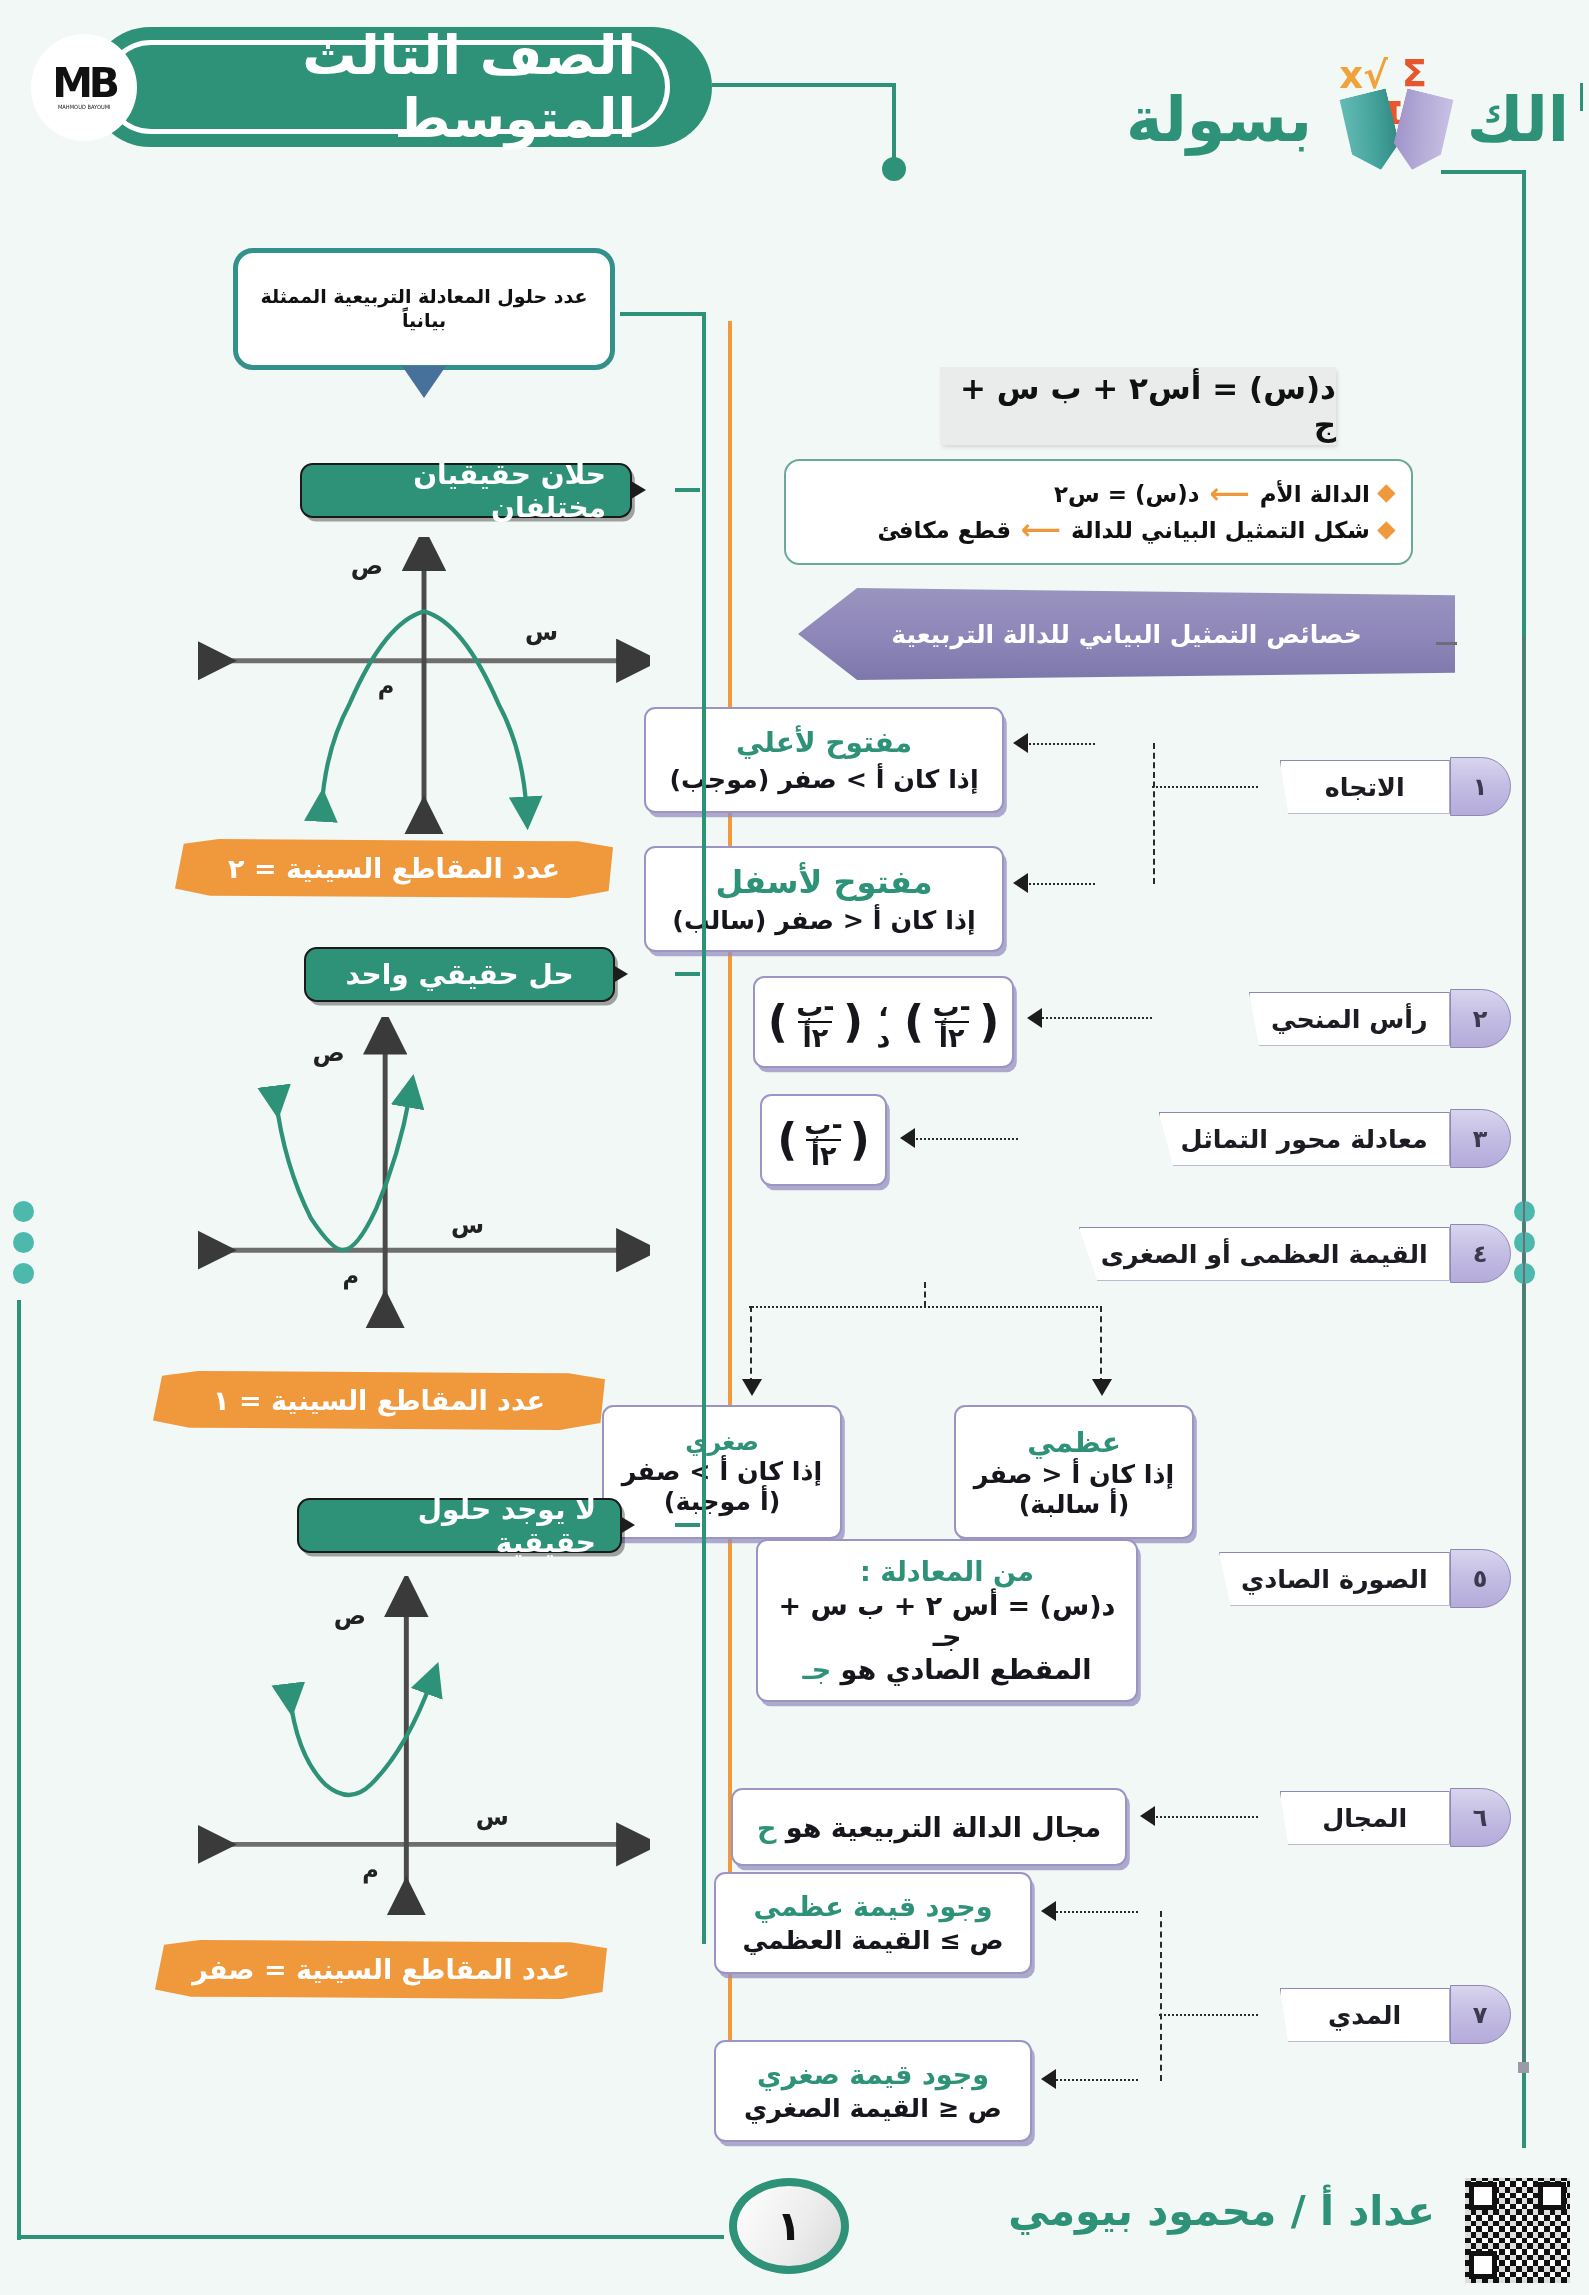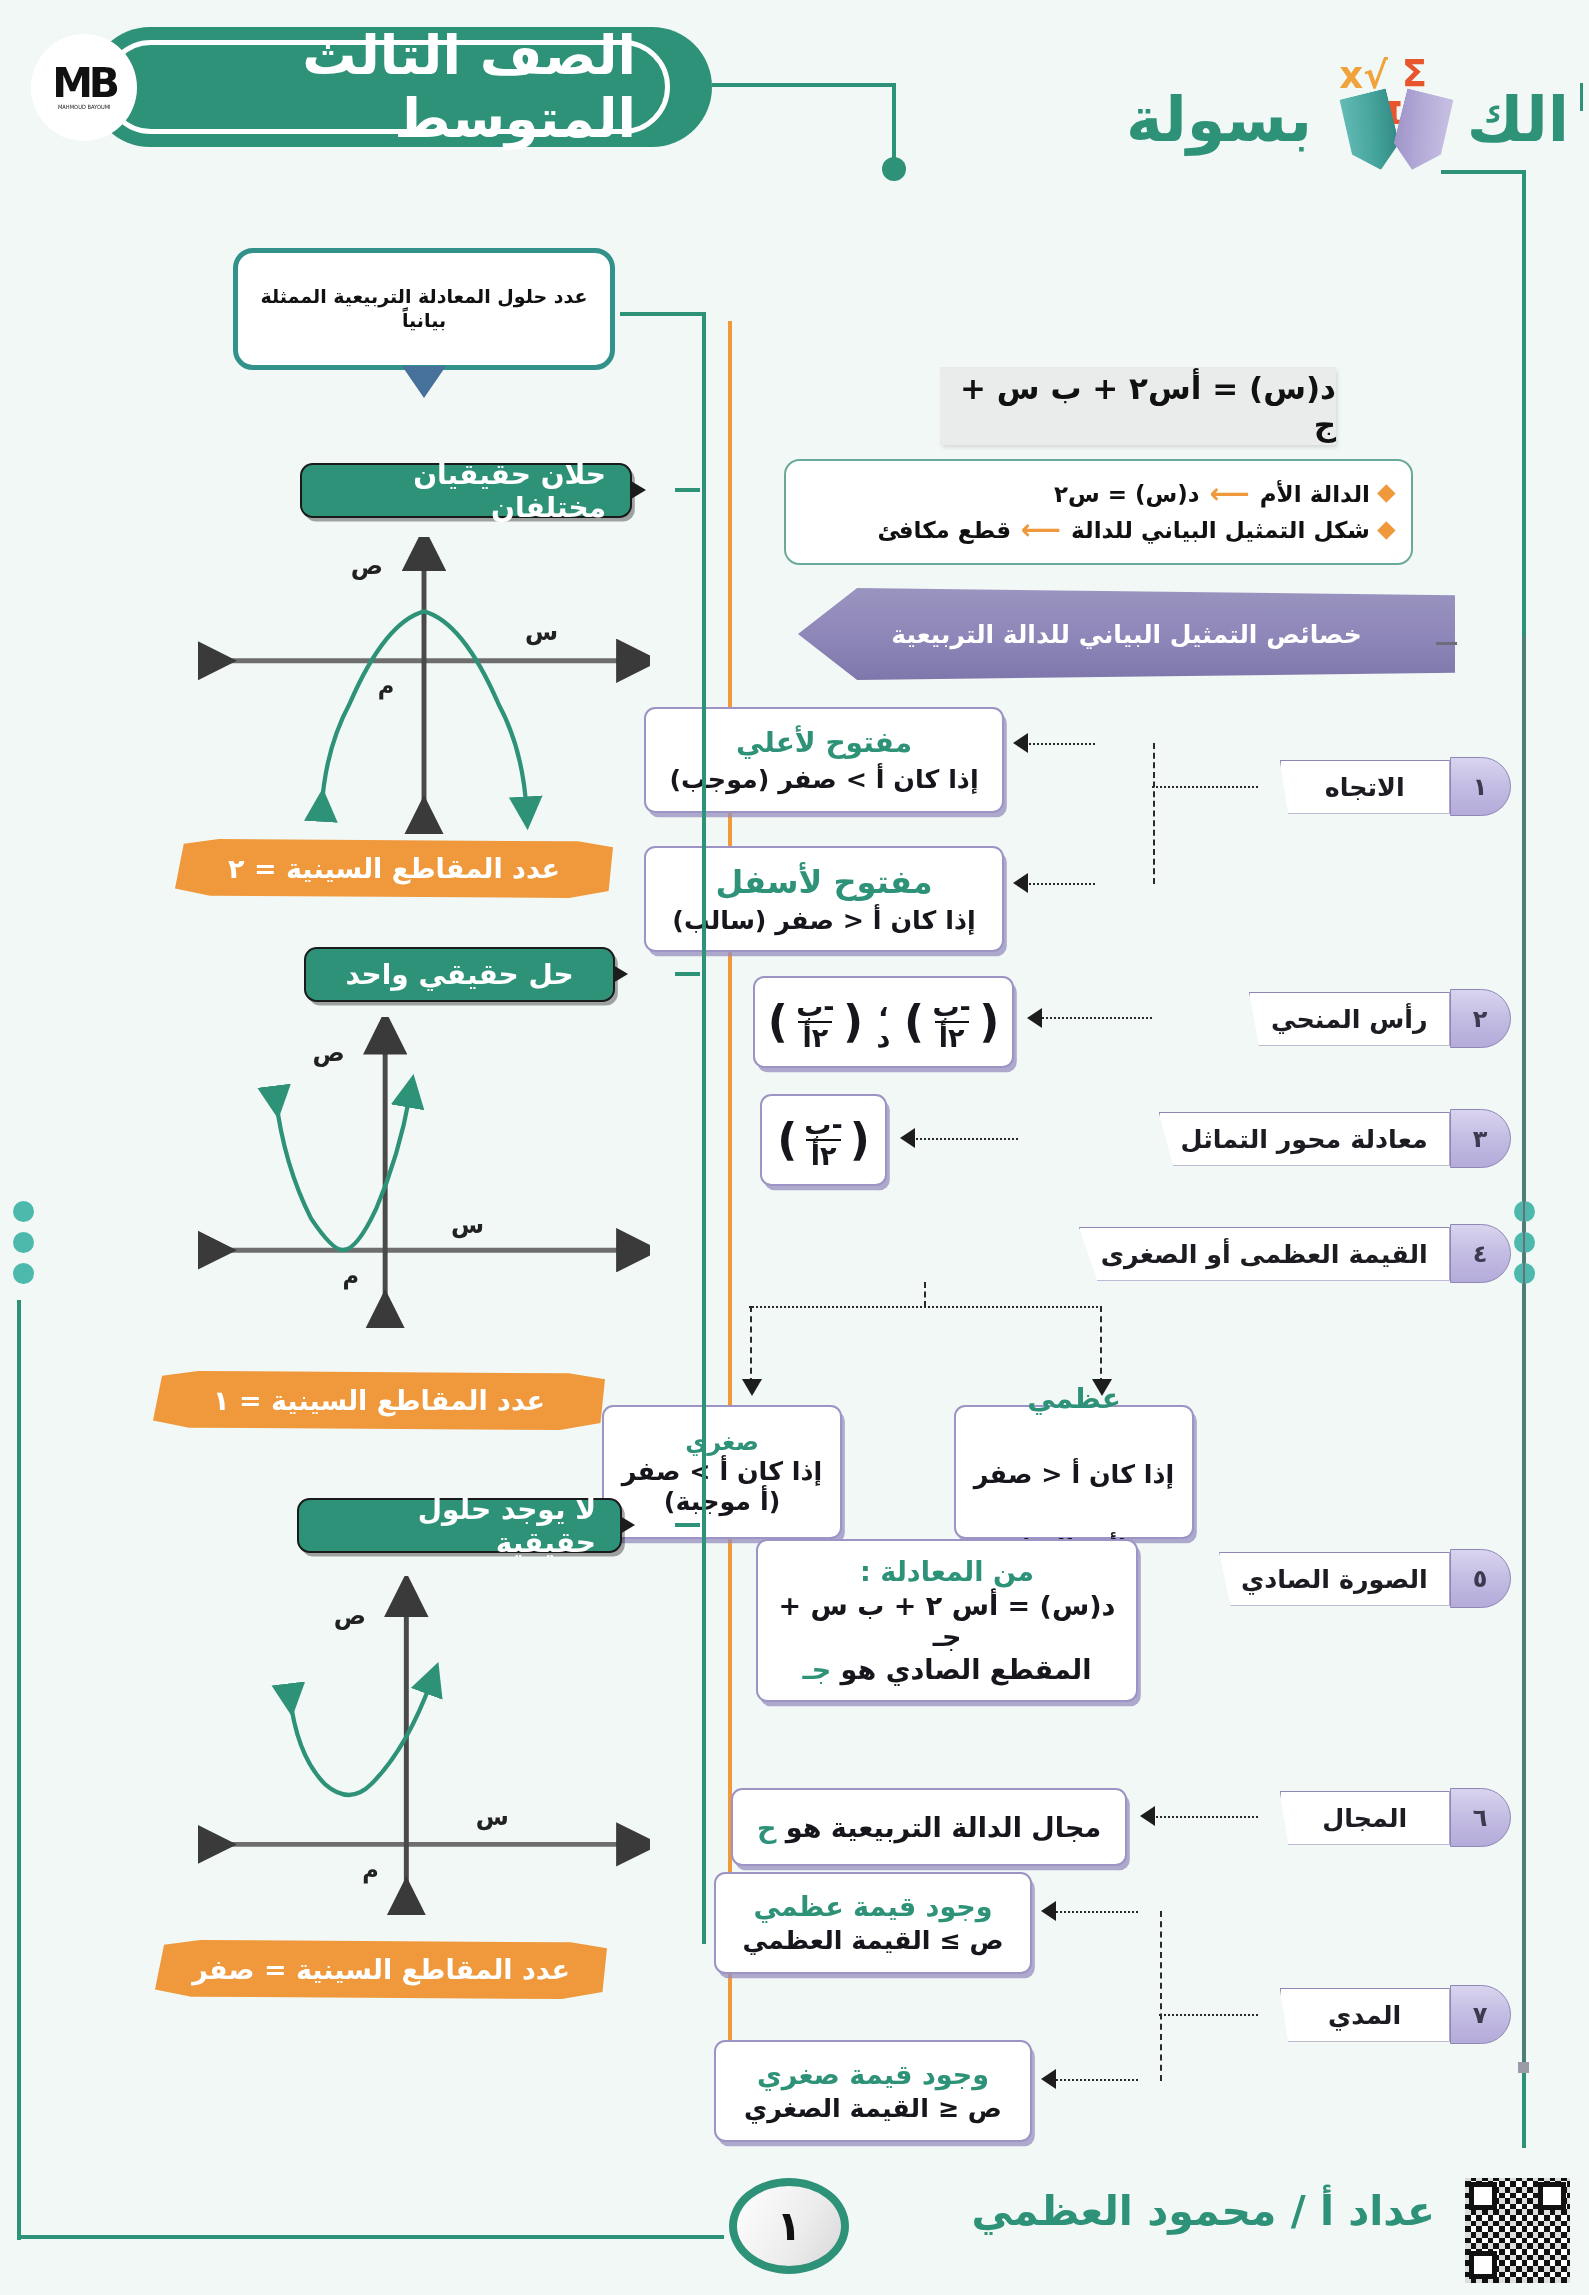--- a/index.html
+++ b/index.html
@@ -423,21 +423,21 @@
     <span class="num-cap">٤</span>
     <span class="num-label">القيمة العظمى أو الصغرى</span>
   </div>
   <div class="dash-h" style="right:488px; top:1306px; width:353px;"></div>
   <div class="dash-v" style="right:488px; top:1306px; height:78px;"></div>
   <div class="dash-v" style="right:838px; top:1306px; height:78px;"></div>
   <div class="dash-v" style="right:664px; top:1282px; height:25.4px;"></div>
   <div class="arrow-head-d" style="right:478px; top:1379px;"></div>
   <div class="arrow-head-d" style="right:828px; top:1379px;"></div>
 
-  <div class="wbox" style="right:396px; top:1405px; width:240px; height:134px;gap:44px;">
+  <div class="wbox" style="right:396px; top:1405px; width:240px; height:134px;">
     <div class="g" style="font-size:28px;">عظمي</div>
     <div class="t" style="font-size:25.4px;">إذا كان أ &lt; صفر</div>
     <div class="t" style="font-size:25.4px;">(أ سالبة)</div>
   </div>
   <div class="wbox" style="right:748px; top:1405px; width:240px; height:134px;">
     <div class="g" style="font-size:24px;">صغري</div>
     <div class="t" style="font-size:25.4px;">إذا كان أ &gt; صفر</div>
     <div class="t" style="font-size:25.4px;">(أ موجبة)</div>
   </div>
 
@@ -536,21 +536,21 @@
     <line x1="295" y1="460" x2="295" y2="30" stroke="#4a4a4a" stroke-width="7" marker-start="url(#ah-dark)" marker-end="url(#ah-dark)"></line>
     <path d="M130,170 Q140,255 180,295 Q215,325 245,295 Q295,245 330,150" fill="none" stroke="#2e9278" stroke-width="6" marker-start="url(#ah-green)" marker-end="url(#ah-green)"></path>
     <text x="238" y="68" font-size="34" font-weight="bold" fill="#222">ص</text>
     <text x="440" y="352" font-size="34" font-weight="bold" fill="#222">س</text>
     <text x="256" y="428" font-size="32" font-weight="bold" fill="#222">م</text>
   </svg>
 
   <div class="orange-tag" style="left:155px; top:1940px; width:452px;">عدد المقاطع السينية = صفر</div>
 
   <div class="page-circle">١</div>
-  <div class="footer-credit">عداد أ / محمود العظمي</div>
+  <div class="footer-credit">عداد أ / محمود بيومي</div>
   <div class="qr">
     <span class="qr-eye" style="left:4.2px; top:4.2px;"></span>
     <span class="qr-eye" style="right:4.2px; top:4.2px; position:absolute;"></span>
     <span class="qr-eye" style="left:4.2px; bottom:4.2px; position:absolute;"></span>
   </div>
 
 </div>
 
 
 </body></html>

